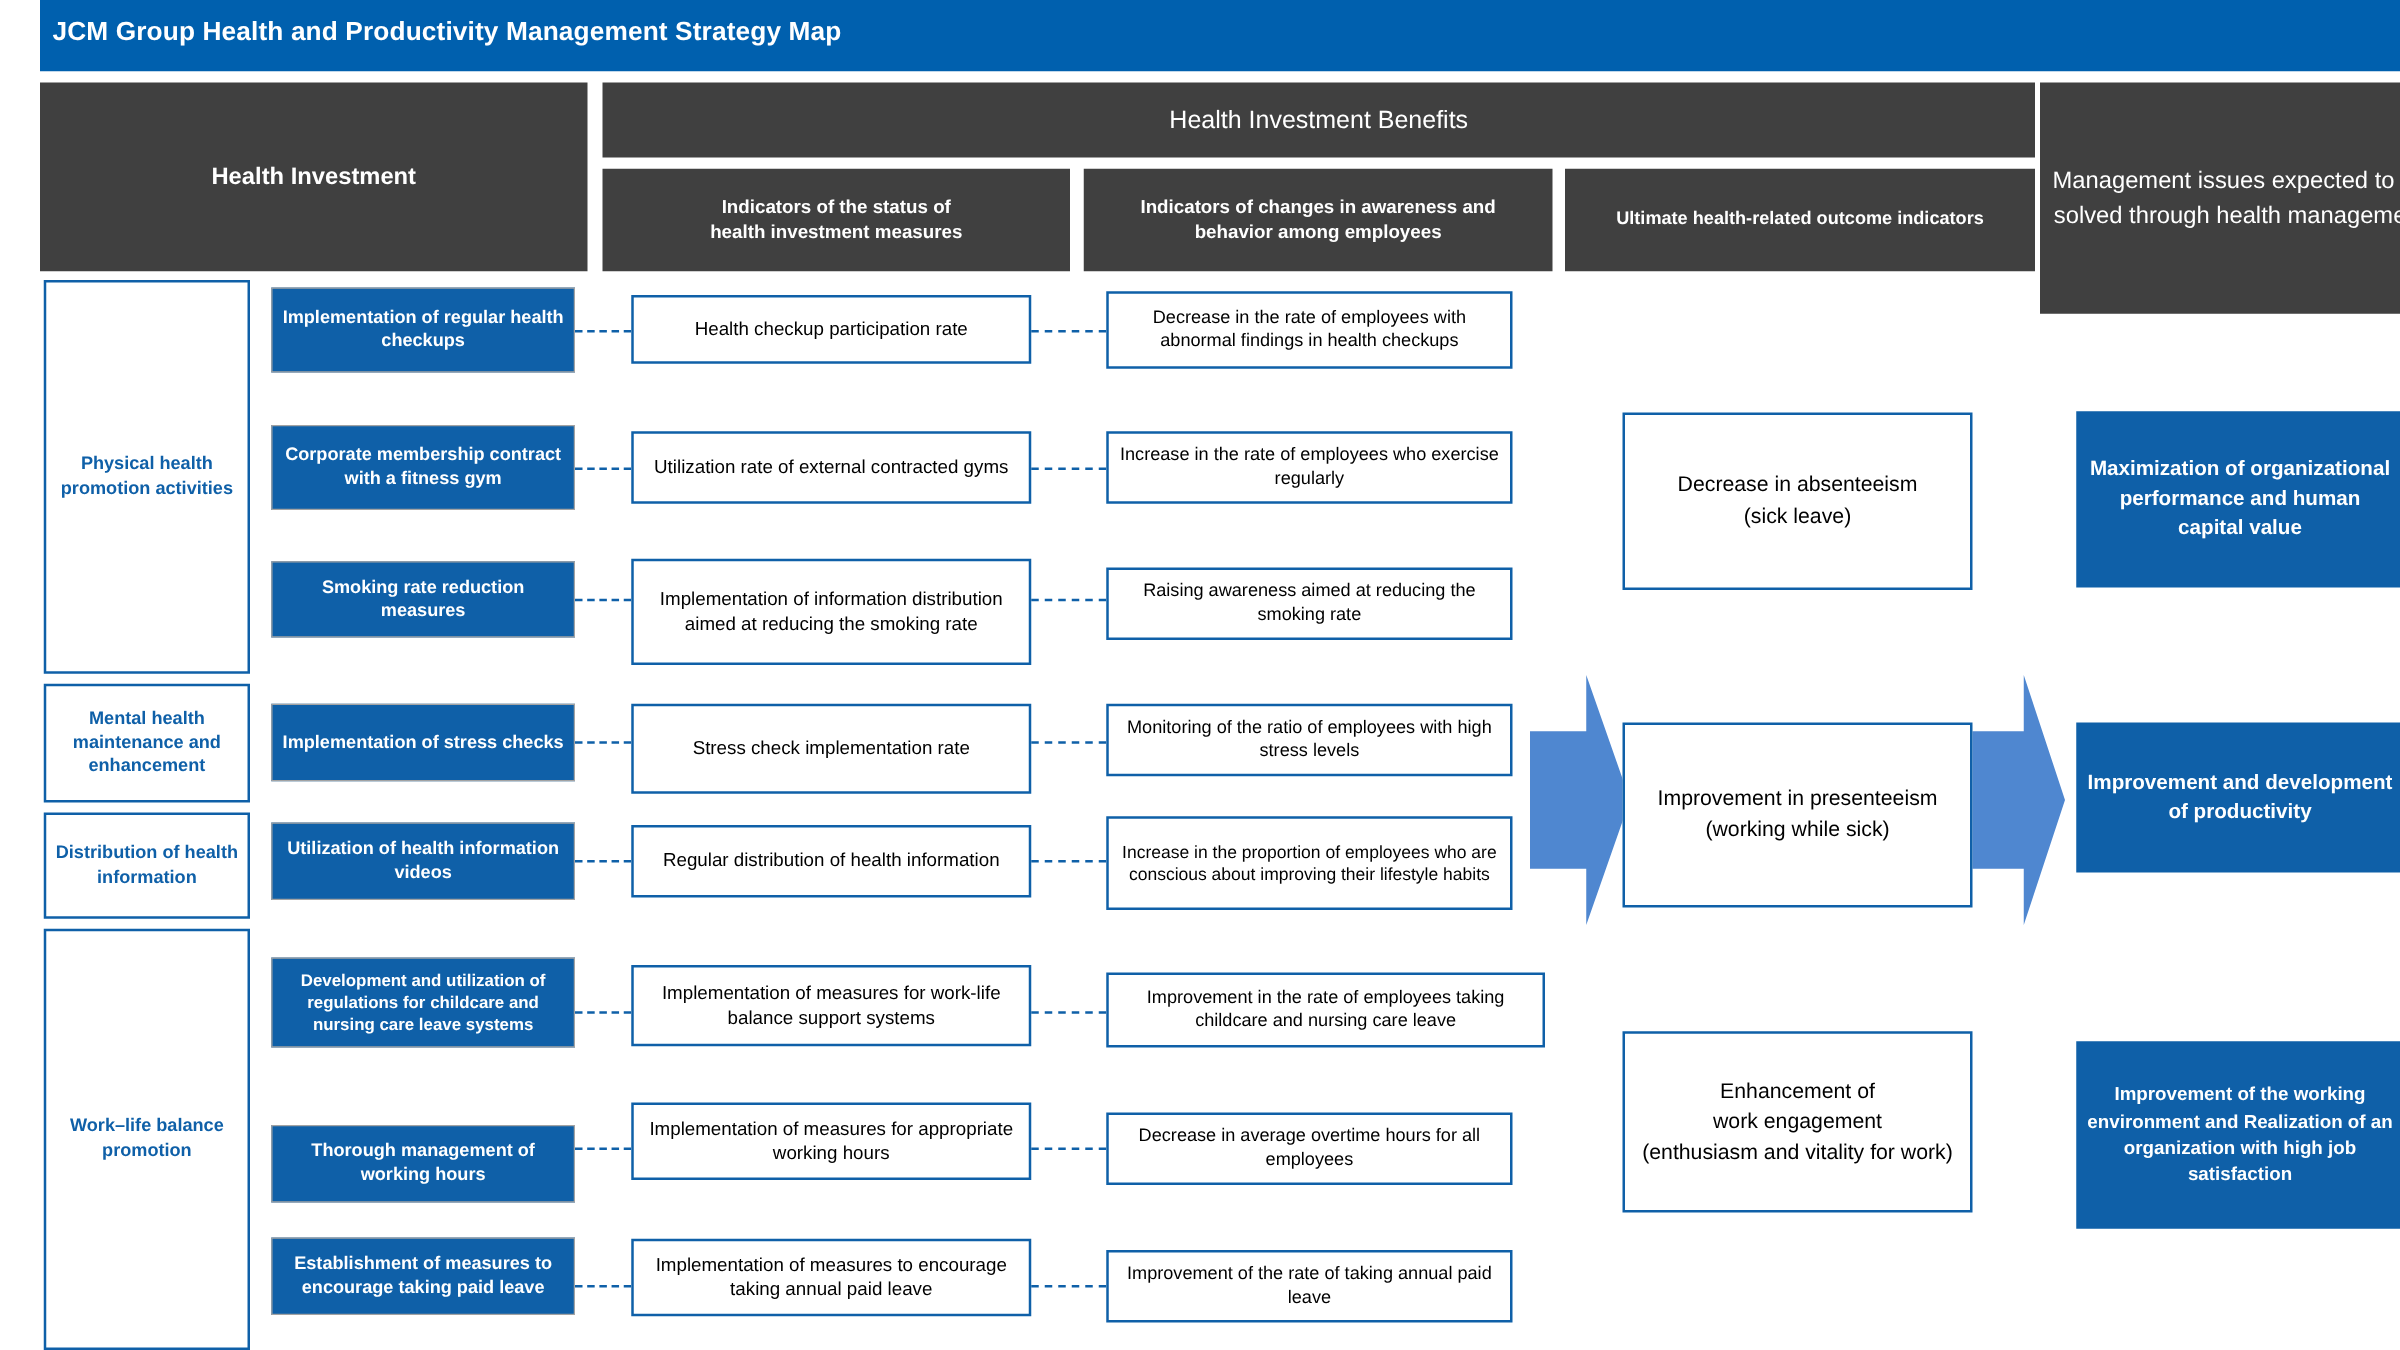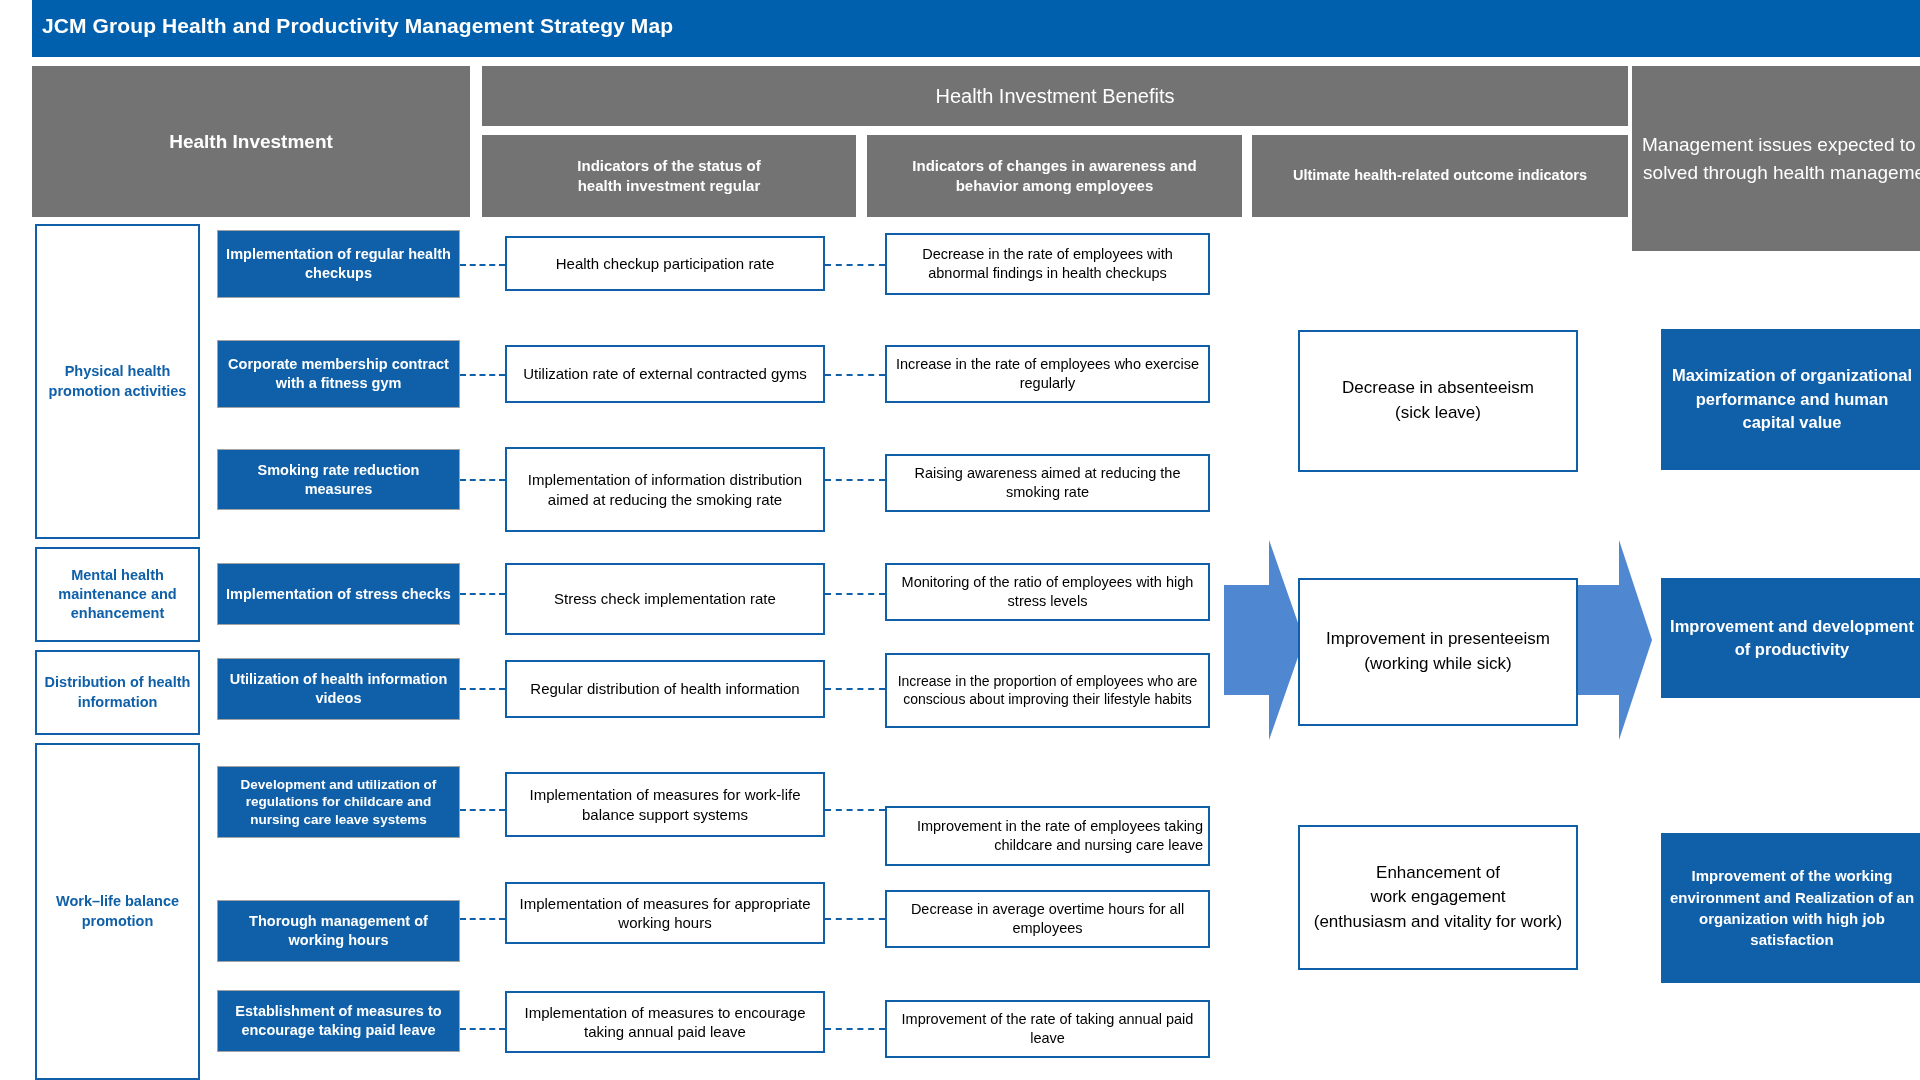--- a/index.html
+++ b/index.html
@@ -34,21 +34,21 @@
     left: 10px; top: 14px;
     color: #ffffff;
     font-size: 21px;
     font-weight: bold;
     letter-spacing: 0.1px;
   }
 
   
   .hdr {
     position: absolute;
-    background: #737373;
+    background: #404040;
     color: #fff;
     display: flex;
     align-items: center;
     justify-content: center;
     text-align: center;
     box-sizing: border-box;
     padding: 18px 6px;
   }
   .hdr-investment {
     left: 0; top: 66px; width: 438px; height: 151px;
@@ -167,21 +167,21 @@
 
 <div class="root">
 
   <div class="title-bar">
     <div class="title-text">JCM Group Health and Productivity Management Strategy Map</div>
   </div>
 
   <div class="hdr hdr-investment">Health Investment</div>
   <div class="hdr hdr-benefits">Health Investment Benefits</div>
   <div class="hdr hdr-sub hdr-sub1" style="white-space:pre-line;">Indicators of the status of
-health investment regular</div>
+health investment measures</div>
   <div class="hdr hdr-sub hdr-sub2" style="white-space:pre-line;">Indicators of changes in awareness and
 behavior among employees</div>
   <div class="hdr hdr-sub hdr-sub3" style="white-space:pre-line;">Ultimate health-related outcome indicators</div>
   <div class="hdr hdr-issues">Management issues expected to be solved through health management</div>
 
   <div class="cat" style="left:3px; top:224px; width:165px; height:315px;">Physical health promotion activities</div>
   <div class="cat" style="left:3px; top:547px; width:165px; height:95px;">Mental health maintenance and enhancement</div>
   <div class="cat" style="left:3px; top:650px; width:165px; height:85px;">Distribution of health information</div>
   <div class="cat" style="left:3px; top:743px; width:165px; height:337px;">Work–life balance promotion</div>
 
@@ -213,21 +213,21 @@
   <div class="box box-filled" style="left:185px; top:658px; width:243px; height:62px;">Utilization of health information videos</div>
   <div class="dash" style="left:428px; top:688px; width:45px;"></div>
   <div class="box box-outline" style="left:473px; top:660px; width:320px; height:58px;">Regular distribution of health information</div>
   <div class="dash" style="left:793px; top:688px; width:60px;"></div>
   <div class="box box-outline small" style="left:853px; top:653px; width:325px; height:75px; font-size:14px;">Increase in the proportion of employees who are conscious about improving their lifestyle habits</div>
 
   <div class="box box-filled" style="left:185px; top:766px; width:243px; height:72px; font-size:13.5px;">Development and utilization of regulations for childcare and nursing care leave systems</div>
   <div class="dash" style="left:428px; top:809px; width:45px;"></div>
   <div class="box box-outline" style="left:473px; top:772px; width:320px; height:65px;">Implementation of measures for work-life balance support systems</div>
   <div class="dash" style="left:793px; top:809px; width:60px;"></div>
-  <div class="box box-outline small" style="left:853px; top:806px; width:325px; height:60px;text-align:right;">Improvement in the rate of employees taking childcare and nursing care leave</div>
+  <div class="box box-outline small" style="left:853px; top:778px; width:351px; height:60px;">Improvement in the rate of employees taking childcare and nursing care leave</div>
 
   <div class="box box-filled" style="left:185px; top:900px; width:243px; height:62px;">Thorough management of working hours</div>
   <div class="dash" style="left:428px; top:918px; width:45px;"></div>
   <div class="box box-outline" style="left:473px; top:882px; width:320px; height:62px;">Implementation of measures for appropriate working hours</div>
   <div class="dash" style="left:793px; top:918px; width:60px;"></div>
   <div class="box box-outline small" style="left:853px; top:890px; width:325px; height:58px;">Decrease in average overtime hours for all employees</div>
 
   <div class="box box-filled" style="left:185px; top:990px; width:243px; height:62px;">Establishment of measures to encourage taking paid leave</div>
   <div class="dash" style="left:428px; top:1028px; width:45px;"></div>
   <div class="box box-outline" style="left:473px; top:991px; width:320px; height:62px;">Implementation of measures to encourage taking annual paid leave</div>

